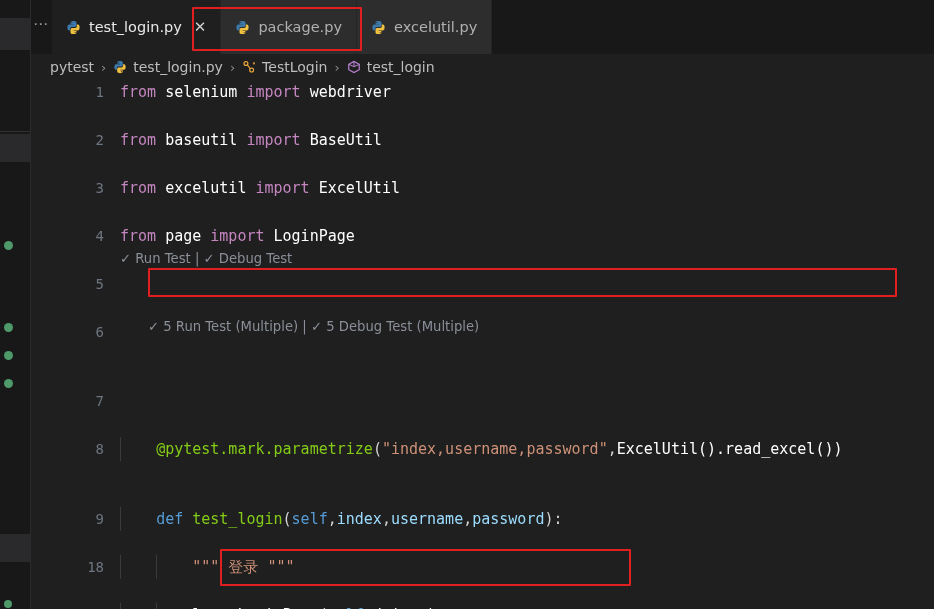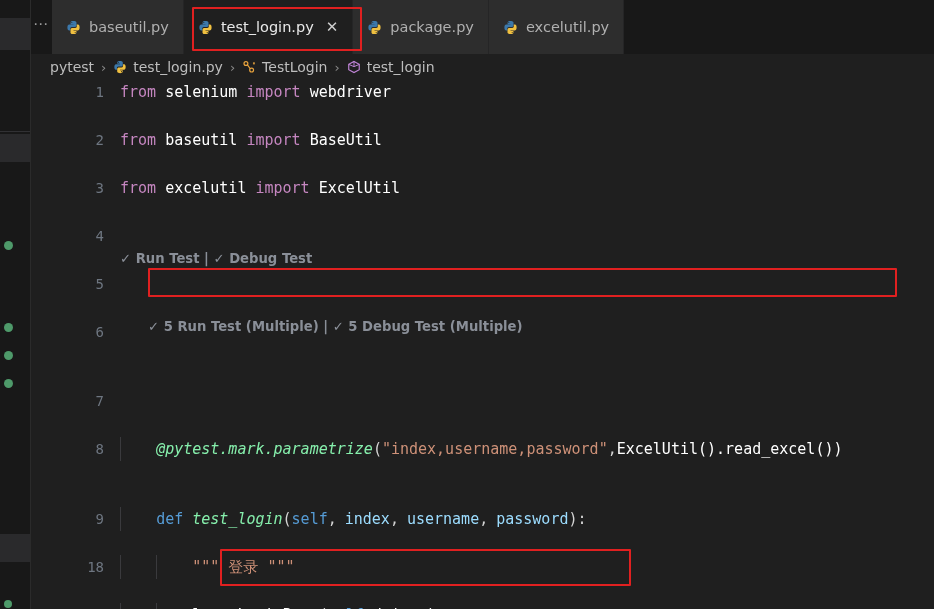--- a/index.html
+++ b/index.html
@@ -81,30 +81,30 @@
 
   
   .guide{position:absolute;top:0;width:1px;height:24px;background:#3a3a3d;}
 
   
   .lens{
     position:relative;height:22px;line-height:22px;
     color:#8a8f98;font-size:13.2px;white-space:pre;
     font-family:"DejaVu Sans","Liberation Sans",sans-serif;
   }
-  .lens .lens-txt{position:absolute;font-weight:bold;}
+  .lens .lens-txt{position:absolute;}
 
   
   .kw{color:#c586c0;}        
   .kwblue{color:#569cd6;}    
   .type{color:#4ec9b0;}     
-  .fn{color:#86efac;font-style:italic;}        
+  .fn{color:#84cc16;}        
   .id{color:#ffffff;}        
   .str{color:#ce9178;}       
-  .param{color:#9cdcfe;margin-left:8px;}
+  .param{color:#9cdcfe;}
   .op{color:#d4d4d4;}
 
   
   .redbox{
     position:absolute;border:2px solid #e02020;
     box-sizing:border-box;pointer-events:none;z-index:20;border-radius:1px;
   }
 </style>
 </head>
 <body>
@@ -119,29 +119,20 @@
     <div class="strip-dot" style="top:241px;"></div>
     <div class="strip-dot" style="top:323px;"></div>
     <div class="strip-dot" style="top:351px;"></div>
     <div class="strip-dot" style="top:379px;"></div>
     <div class="strip-dot small" style="top:600px;"></div>
   </div>
 
   <div class="tabbar">
     <div class="tab-overflow">⋯</div>
 
-    <div class="tab">
-      <span class="pyicon">
-        <svg viewBox="0 0 16 16" width="15" height="15">
-            <path fill="#3c78aa" d="M7.9 1c-1.6 0-3 .3-3 1.8v1.6h3.1v.5H3.6S1.5 4.7 1.5 8s1.9 3.1 1.9 3.1h1.1V9.4s-.1-1.9 1.8-1.9h3.1s1.8 0 1.8-1.8V2.8S11.4 1 7.9 1zM6.2 2.1c.3 0 .6.3.6.6s-.3.6-.6.6-.6-.3-.6-.6.3-.6.6-.6z"></path>
-            <path fill="#f0c040" d="M8.1 15c1.6 0 3-.3 3-1.8v-1.6H8v-.5h4.4s2.1.2 2.1-3.1S12.6 4.9 12.6 4.9h-1.1v1.7s.1 1.9-1.8 1.9H6.6s-1.8 0-1.8 1.8v2.9S4.6 15 8.1 15zm1.7-1.1c-.3 0-.6-.3-.6-.6s.3-.6.6-.6.6.3.6.6-.3.6-.6.6z"></path>
-          </svg>
-      </span>
-      <span>baseutil.py</span>
-    </div>
 
     <div class="tab active">
       <span class="pyicon">
         <svg viewBox="0 0 16 16" width="15" height="15">
             <path fill="#3c78aa" d="M7.9 1c-1.6 0-3 .3-3 1.8v1.6h3.1v.5H3.6S1.5 4.7 1.5 8s1.9 3.1 1.9 3.1h1.1V9.4s-.1-1.9 1.8-1.9h3.1s1.8 0 1.8-1.8V2.8S11.4 1 7.9 1zM6.2 2.1c.3 0 .6.3.6.6s-.3.6-.6.6-.6-.3-.6-.6.3-.6.6-.6z"></path>
             <path fill="#f0c040" d="M8.1 15c1.6 0 3-.3 3-1.8v-1.6H8v-.5h4.4s2.1.2 2.1-3.1S12.6 4.9 12.6 4.9h-1.1v1.7s.1 1.9-1.8 1.9H6.6s-1.8 0-1.8 1.8v2.9S4.6 15 8.1 15zm1.7-1.1c-.3 0-.6-.3-.6-.6s.3-.6.6-.6.6.3.6.6-.3.6-.6.6z"></path>
           </svg>
       </span>
       <span>test_login.py</span>
       <span class="close">✕</span>
@@ -223,20 +214,21 @@
       <span class="code"><span class="kw">from</span><span class="id"> baseutil </span><span class="kw">import</span><span class="id"> BaseUtil</span></span>
     </div>
 
     <div class="row" style="top:48px;">
       <span class="ln">3</span>
       <span class="code"><span class="kw">from</span><span class="id"> excelutil </span><span class="kw">import</span><span class="id"> ExcelUtil</span></span>
     </div>
 
     <div class="row" style="top:72px;">
       <span class="ln">4</span>
+      <span class="code"><span class="kw">from</span><span class="id"> page </span><span class="kw">import</span><span class="id"> LoginPage</span></span>
     </div>
 
     <div class="row" style="top:96px;">
       <span class="ln">5</span>
     </div>
 
     <div class="row" style="top:120px;">
       <span class="ln">6</span>
       <span class="code"></span>
     </div>

